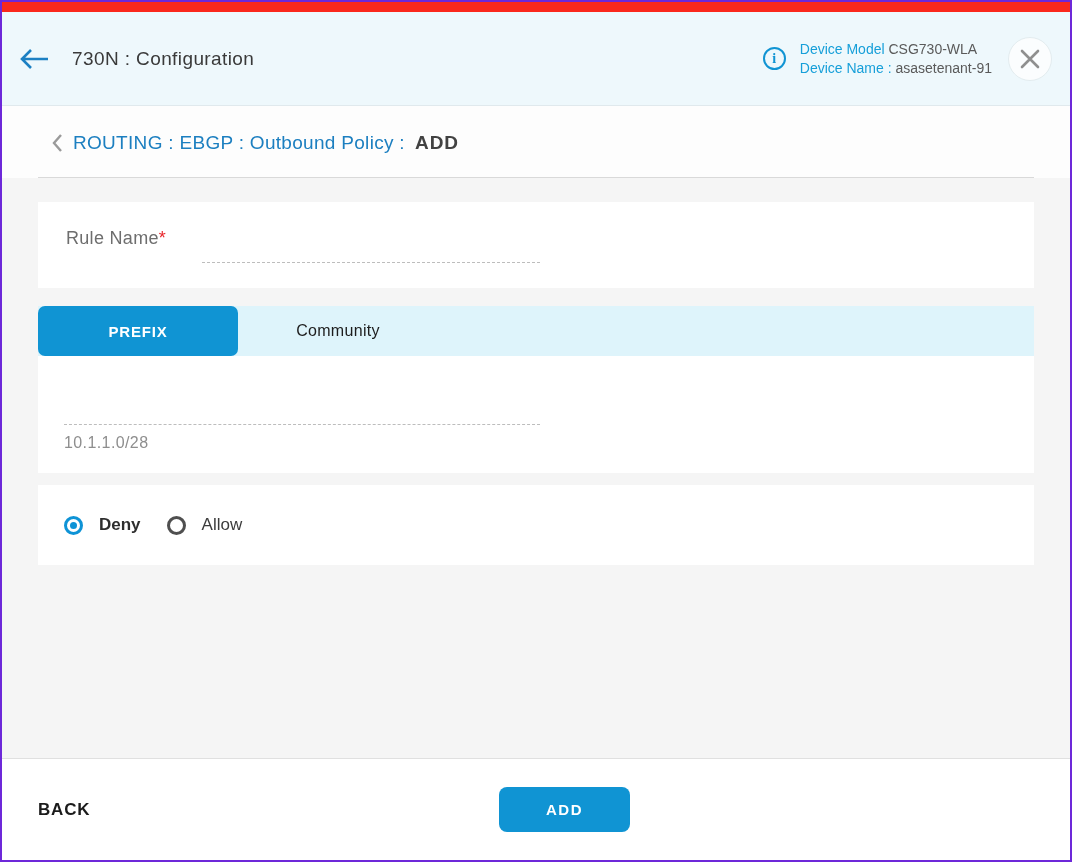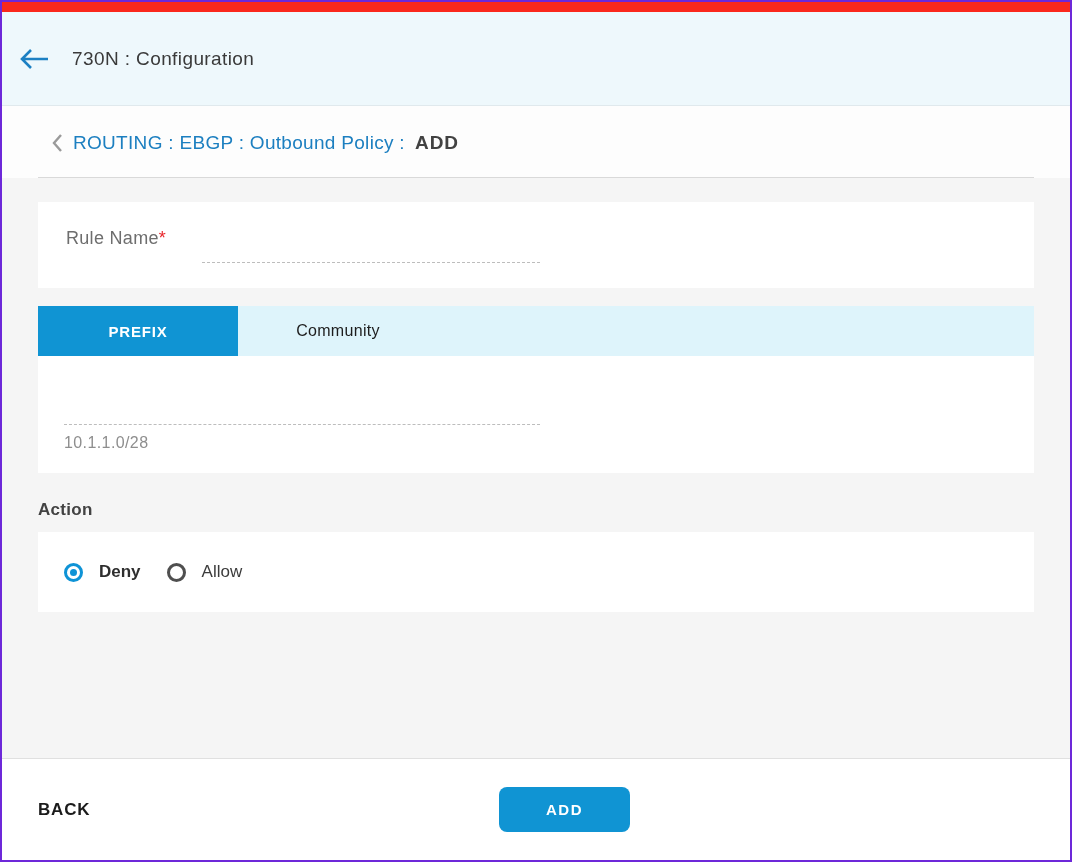--- a/index.html
+++ b/index.html
@@ -49,21 +49,21 @@
   .rule-input { left:164px; top:60px; width:338px; height:1px; cursor:text; }
 
   .section-heading { margin:28px 36px 0 36px; display:flex; align-items:center; height:22px; }
   .mc-title { font-size:18px; font-weight:bold; color:#0c9bd9; letter-spacing:0.3px; }
   .mc-info { width:21px; height:21px; border:2px solid #0c9bd9; border-radius:50%;
              color:#0c9bd9; display:flex; align-items:center; justify-content:center;
              font-family:"Liberation Serif", serif; font-weight:bold; font-size:13px; margin-left:12px; }
   .mc-info::after { content:"i"; }
 
   .tabs { margin:18px 36px 0 36px; height:50px; background:#def4fb; display:flex; }
-  .tab { width:200px; height:50px; display:flex; align-items:center; justify-content:center; cursor:pointer; }
+  .tab { width:200px; height:50px; display:flex; align-items:center; justify-content:center; cursor:pointer;border-radius:7px; }
   .tab-active { background:#1094d3; color:#ffffff; font-weight:bold; font-size:15px; letter-spacing:0.8px; }
   .tab-inactive { color:#1d1d1d; font-size:16px; letter-spacing:0.3px; }
 
   .prefix-panel { margin:0 36px; height:117px; background:#ffffff; position:relative; }
   .prefix-input { left:26px; top:68px; width:476px; height:1px; cursor:text; }
   .prefix-hint { position:absolute; left:26px; top:78px; font-size:16px; color:#8e8e8e; letter-spacing:0.4px; }
 
   .action-heading { margin:27px 36px 0 36px; font-size:17px; font-weight:bold; color:#424242; letter-spacing:0.3px; }
 
   .action-card { margin:12px 36px 0 36px; height:80px; background:#ffffff;
@@ -93,20 +93,38 @@
 
   <div class="topbar"></div>
 
   <div class="header">
     <div class="back-arrow">
       <svg width="32" height="22" viewBox="0 0 32 22">
         <path d="M30 11 H4 M13 2 L4 11 L13 20" fill="none" stroke="#1c80c3" stroke-width="2.6"></path>
       </svg>
     </div>
     <div class="header-title">730N : Configuration</div>
+    <div class="header-right">
+      <div class="info-badge"></div>
+      <div class="device-info">
+        <div class="device-line">
+          <span class="device-label">Device Model</span>
+          <span class="device-value">CSG730-WLA</span>
+        </div>
+        <div class="device-line">
+          <span class="device-label">Device Name :</span>
+          <span class="device-value">asasetenant-91</span>
+        </div>
+      </div>
+      <div class="close-btn">
+        <svg width="22" height="22" viewBox="0 0 22 22">
+          <path d="M3 3 L19 19 M19 3 L3 19" stroke="#8f8f8f" stroke-width="2.6" stroke-linecap="round"></path>
+        </svg>
+      </div>
+    </div>
   </div>
 
   <div class="breadcrumb-row">
     <div class="breadcrumb">
       <span class="crumb-chevron">
         <svg width="12" height="20" viewBox="0 0 12 20">
           <path d="M10 2 L3 10 L10 18" fill="none" stroke="#9a9a9a" stroke-width="2.4"></path>
         </svg>
       </span>
       <span class="crumb-path">ROUTING : EBGP : Outbound Policy :</span>
@@ -128,21 +146,20 @@
     <div class="tabs">
       <div class="tab tab-active">PREFIX</div>
       <div class="tab tab-inactive">Community</div>
     </div>
 
     <div class="prefix-panel">
       <div class="dashed-input prefix-input"></div>
       <div class="prefix-hint">10.1.1.0/28</div>
     </div>
 
-    <div class="action-heading">Action</div>
 
     <div class="action-card">
       <div class="radio-option">
         <span class="radio radio-selected"></span>
         <span class="radio-label-selected">Deny</span>
       </div>
       <div class="radio-option">
         <span class="radio radio-unselected"></span>
         <span class="radio-label-unselected">Allow</span>
       </div>

